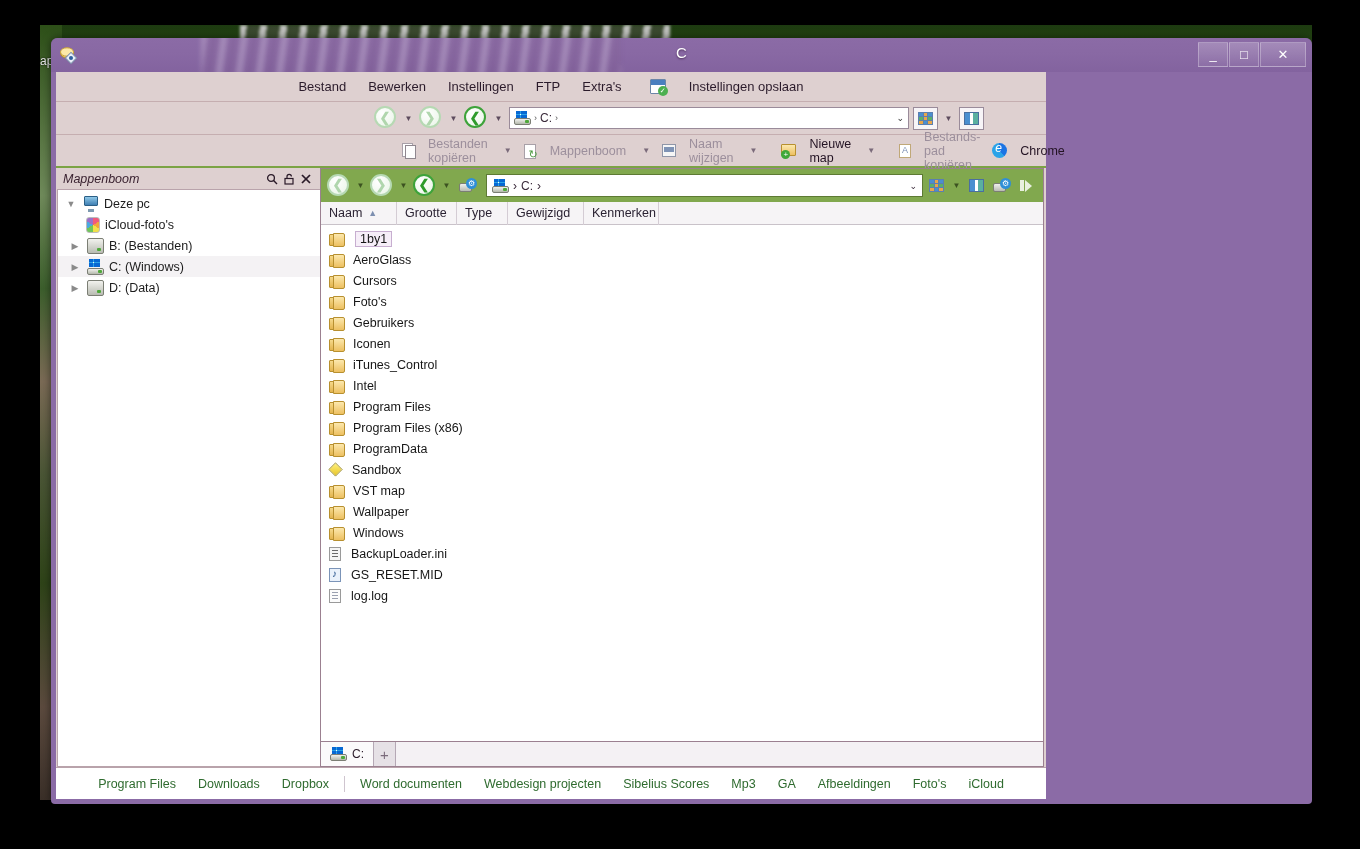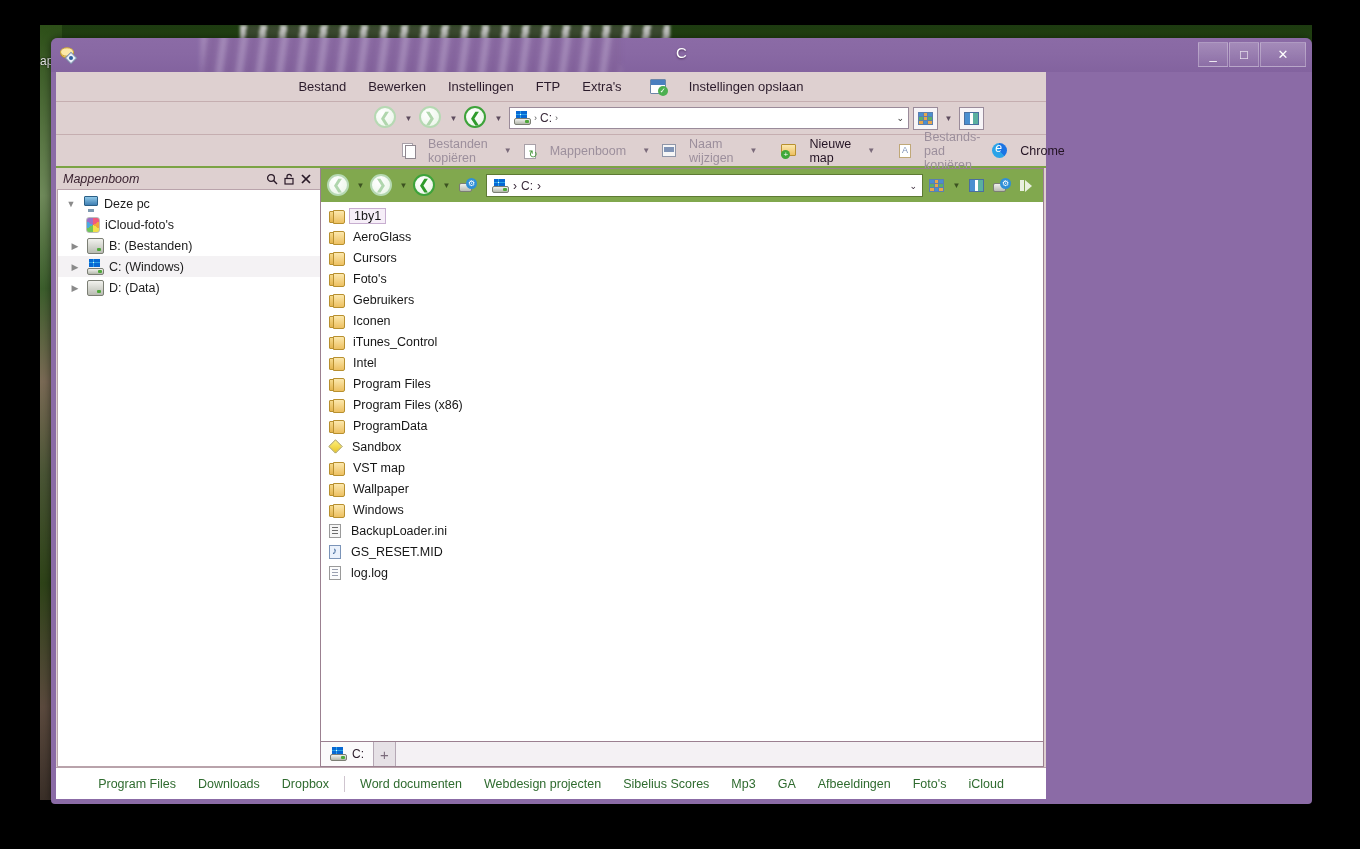--- a/index.html
+++ b/index.html
@@ -174,21 +174,21 @@
   .col { height: 23px; display: flex; align-items: center; gap: 6px;
          padding: 0 8px; border-right: 1px solid #d4ccd4; cursor: pointer; }
   .col .sortarrow { color: #7d8fb0; font-size: 9px; }
   .flist { flex: 1; background: #fff; padding-top: 3px; overflow: hidden; }
   .frow {
     height: 21px; display: flex; align-items: center; gap: 6px;
     padding-left: 8px; font-size: 12.5px; color: #161616; cursor: pointer;
   }
   .frow.sel { }
   .frow.sel .nm {
-    background: #f6eef8; border: 1px solid #c7aed0; padding: 0 4px; margin: -1px 0;
+    background: #f6eef8; border: 1px solid #c7aed0; padding: 0 4px; margin: -1px 6px;
   }
   .frow .nm { padding: 0 4px; }
 
   .tabbar {
     height: 25px; background: #efecef; border-top: 1px solid #9b8090;
     display: flex; align-items: stretch; font-size: 12px;
   }
   .tab {
     display: flex; align-items: center; gap: 5px; padding: 0 9px;
     background: #fbfafb; border-right: 1px solid #b5a8b5; cursor: pointer; color:#2a1a28;
@@ -568,20 +568,38 @@
                 </span>
               </div>
             <div class="pane-vb">
                 <span class="playicon">
                   <i></i>
                   <b></b>
                 </span>
               </div>
           </div>
 
+          <div class="cols">
+            <div class="col" style="width:76px">
+              <span>Naam</span>
+              <span class="sortarrow">▲</span>
+            </div>
+            <div class="col" style="width:60px">
+              <span>Grootte</span>
+            </div>
+            <div class="col" style="width:51px">
+              <span>Type</span>
+            </div>
+            <div class="col" style="width:76px">
+              <span>Gewijzigd</span>
+            </div>
+            <div class="col" style="width:75px">
+              <span>Kenmerken</span>
+            </div>
+          </div>
 
           <div class="flist">
             <div class="frow sel">
                 <span class="folder"></span>
                 <span class="nm">1by1</span>
               </div>
             <div class="frow">
                 <span class="folder"></span>
                 <span class="nm">AeroGlass</span>
               </div>

